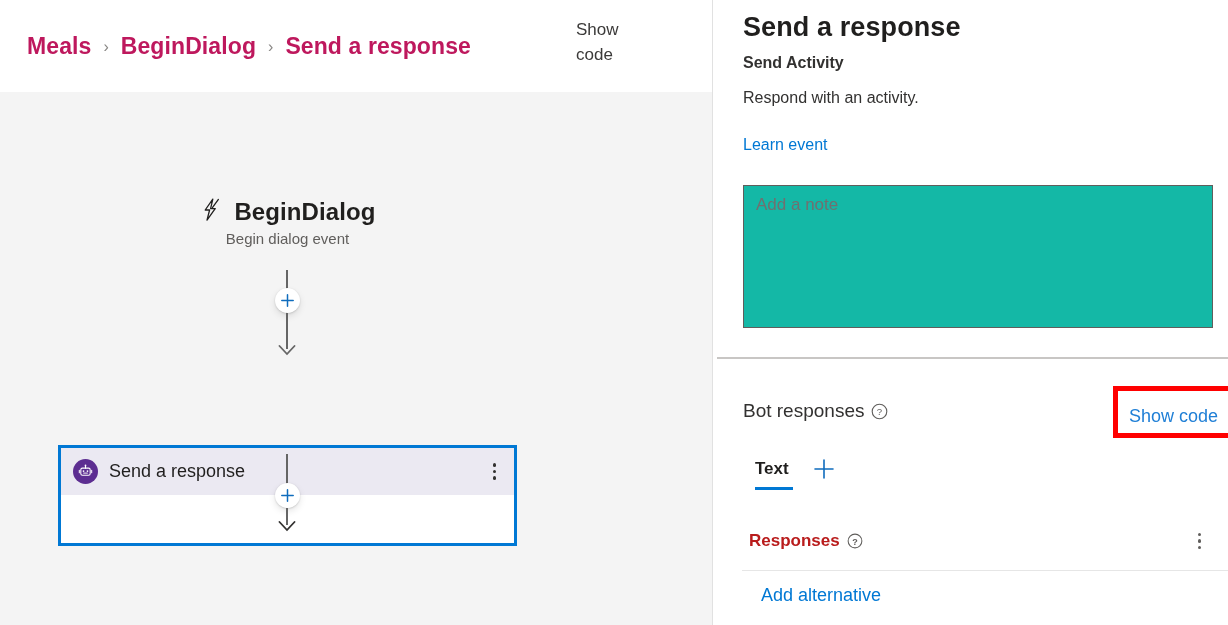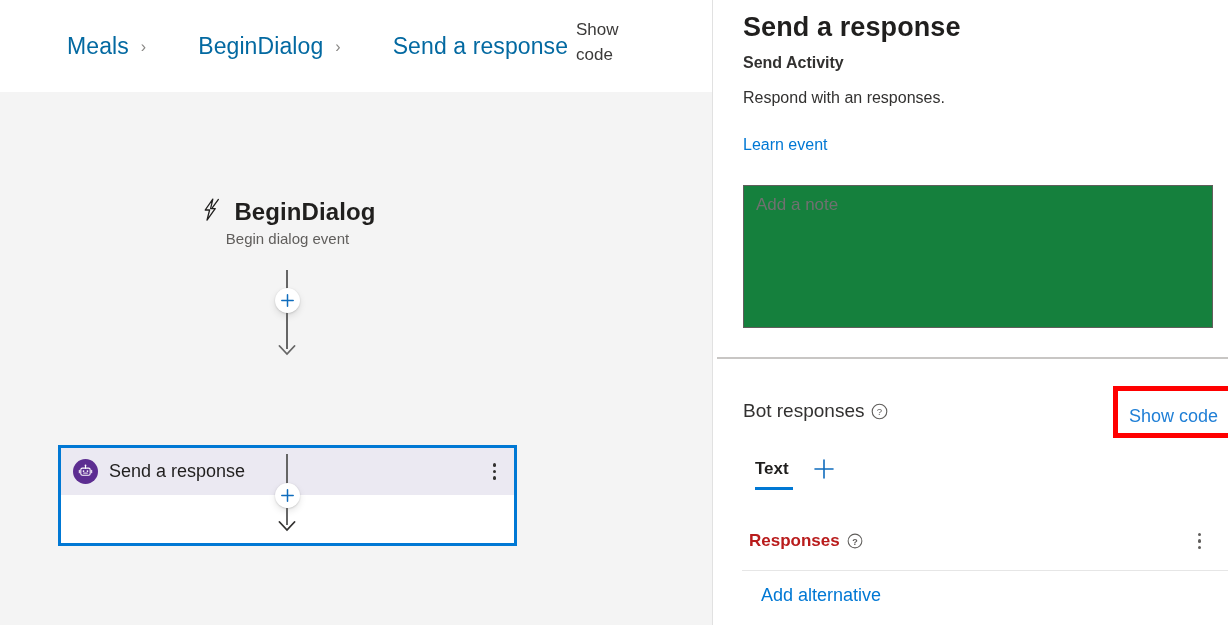--- a/index.html
+++ b/index.html
@@ -36,25 +36,24 @@
     align-items: center;
   }
   #breadcrumb {
     display: flex;
     align-items: center;
     margin-left: 27px;
     gap: 0px;
   }
   .crumb {
     font-size: 23px;
-    color: #0369a1;
-    font-weight: 400;
+    color: #be185d;
+    font-weight: 700;
     letter-spacing: 0.1px;
     white-space: nowrap;
-    margin-left: 40px;
   }
   .crumb.link { cursor: pointer; }
   .crumb-sep {
     font-size: 16px;
     color: #8a8886;
     margin: 0 12px;
     line-height: 1;
     transform: translateY(1px);
   }
   #show-code-top {
@@ -208,21 +207,21 @@
     font-size: 16px;
     color: #0078d4;
     text-decoration: none;
     cursor: pointer;
   }
   #note-box {
     position: absolute;
     left: 743px; top: 185px;
     width: 470px; height: 143px;
     border: 1.6px solid #605e5c;
-    background: #15803d;
+    background: #14b8a6;
     padding: 9px 12px;
     font-family: "Liberation Sans", sans-serif;
     font-size: 17px;
     color: #201f1e;
     resize: none;
     outline: none;
   }
   #note-box::placeholder { color: #707070; }
 
   #panel-divider {
@@ -410,21 +409,21 @@
           <path d="M1.5 1 L9 9 L16.5 1" fill="none" stroke="#323130" stroke-width="1.8" stroke-linecap="round"></path>
         </svg>
       </span>
 
     </div>
   </div>
 
   <div id="right-pane">
     <div id="panel-title">Send a response</div>
     <div id="panel-subtitle">Send Activity</div>
-    <div id="panel-desc">Respond with an responses.</div>
+    <div id="panel-desc">Respond with an activity.</div>
     <a id="learn-more" href="#">Learn event</a>
   </div>
 
   <textarea id="note-box" placeholder="Add a note" style=""></textarea>
 
   <div id="panel-divider"></div>
 
   <div id="bot-responses-label">
     <span>Bot responses</span>
     <span class="help-icon">

